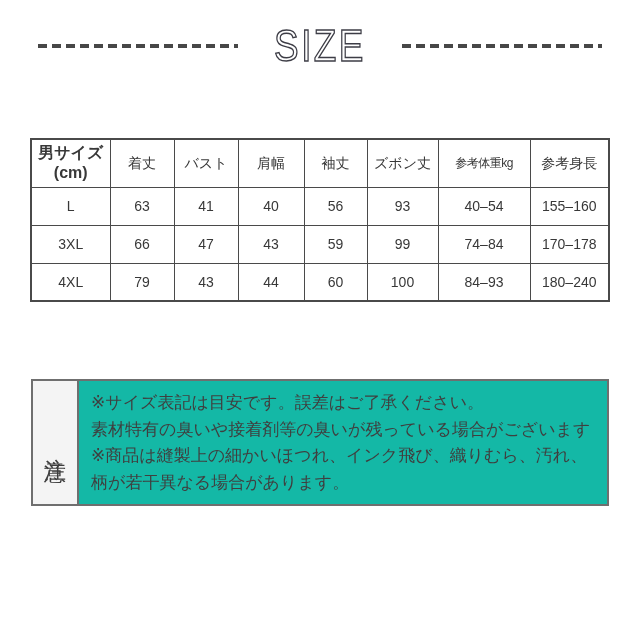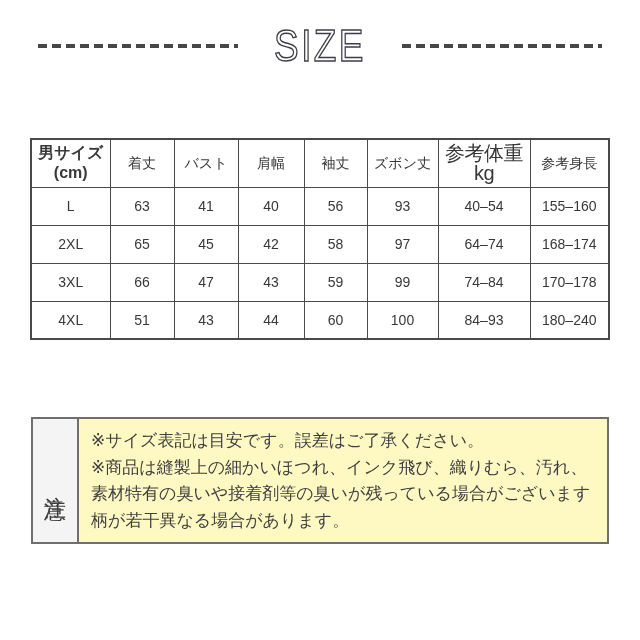--- a/index.html
+++ b/index.html
@@ -38,29 +38,29 @@
     border: 2px solid #4a4a4a;
   }
   .size-table th, .size-table td {
     border: 1.5px solid #4a4a4a;
     text-align: center; vertical-align: middle;
     font-size: 14px; font-weight: normal;
     color: #383838;
   }
   .size-table thead th { height: 48px; white-space: pre-line; line-height: 20px; }
   .size-table thead th:first-child { font-size: 16px; font-weight: bold; }
-  .size-table thead th:nth-child(7) { font-size: 20px; letter-spacing: -0.5px; text-align: center; }
+  .size-table thead th:nth-child(7) { font-size: 12px; letter-spacing: -0.5px; text-align: center; }
   .size-table tbody tr { height: 38px; }
 
   
   .notice {
     width: 578px; margin: 77px auto 0;
     display: flex;
     border: 2px solid #6f6f6f;
-    background: #fef9c3;
+    background: #14b8a6;
   }
   .notice-label {
     width: 46px; flex: 0 0 46px;
     background: #f4f4f4;
     border-right: 2px solid #6f6f6f;
     display: flex; align-items: center; justify-content: center;
     writing-mode: vertical-rl; text-orientation: upright;
     font-size: 22px; letter-spacing: 3px; color: #3d3d3d;
   }
   .notice-content {
@@ -111,55 +111,45 @@
           <th>L</th>
           <td>63</td>
           <td>41</td>
           <td>40</td>
           <td>56</td>
           <td>93</td>
           <td>40–54</td>
           <td>155–160</td>
         </tr>
         <tr>
-          <th>2XL</th>
-          <td>65</td>
-          <td>45</td>
-          <td>42</td>
-          <td>58</td>
-          <td>97</td>
-          <td>64–74</td>
-          <td>168–174</td>
-        </tr>
-        <tr>
           <th>3XL</th>
           <td>66</td>
           <td>47</td>
           <td>43</td>
           <td>59</td>
           <td>99</td>
           <td>74–84</td>
           <td>170–178</td>
         </tr>
         <tr>
           <th>4XL</th>
-          <td>51</td>
+          <td>79</td>
           <td>43</td>
           <td>44</td>
           <td>60</td>
           <td>100</td>
           <td>84–93</td>
           <td>180–240</td>
         </tr>
       </tbody>
   </table>
 
   <div class="notice">
     <div class="notice-label">注意</div>
     <div class="notice-content">
         <div>※サイズ表記は目安です。誤差はご了承ください。</div>
+        <div>素材特有の臭いや接着剤等の臭いが残っている場合がございます</div>
         <div>※商品は縫製上の細かいほつれ、インク飛び、織りむら、汚れ、</div>
-        <div>素材特有の臭いや接着剤等の臭いが残っている場合がございます</div>
         <div>柄が若干異なる場合があります。</div>
       </div>
   </div>
 
 </div>
 
 </body></html>

